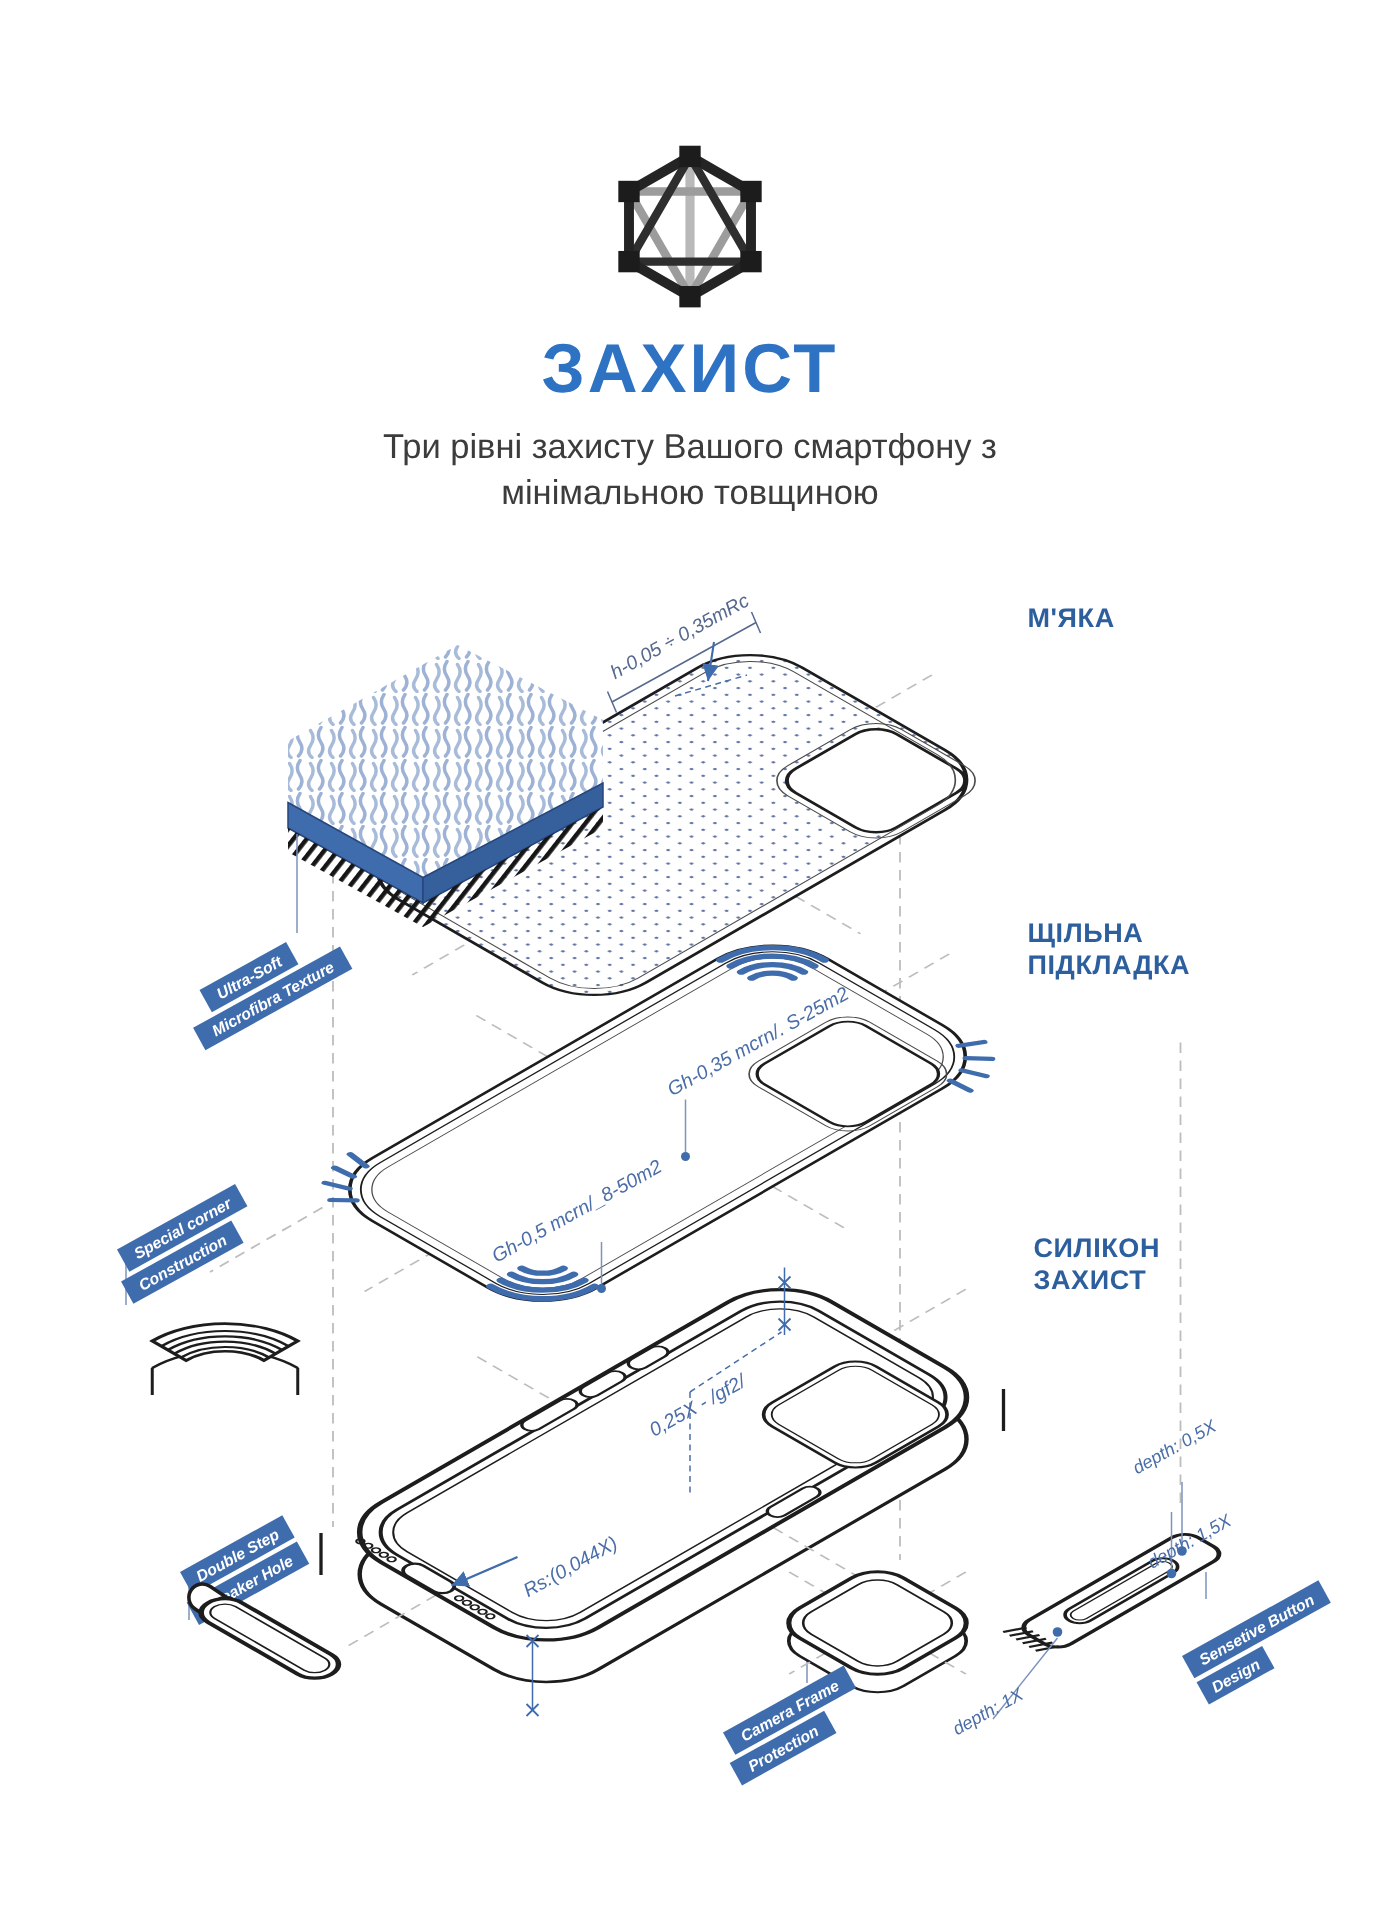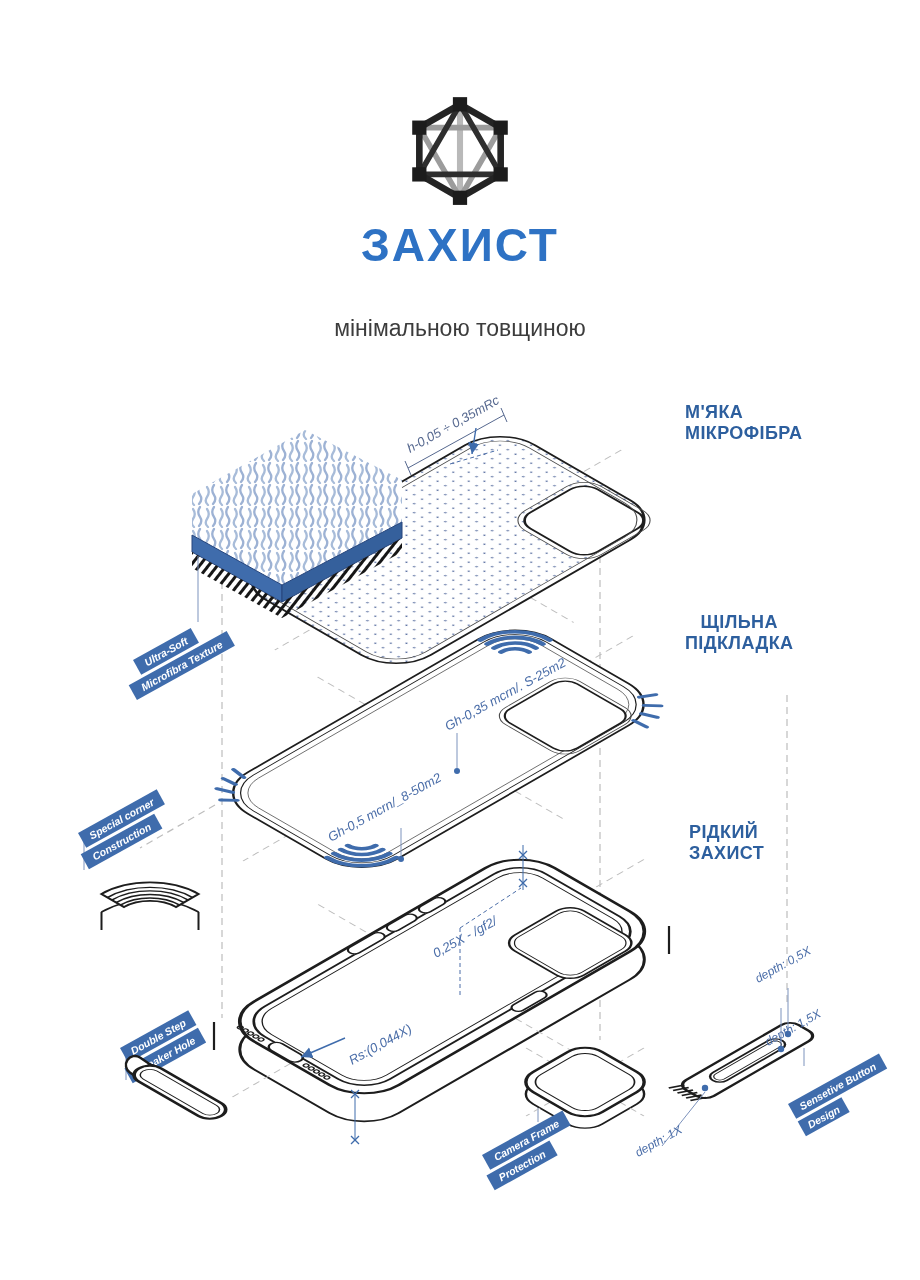--- a/index.html
+++ b/index.html
@@ -6,21 +6,21 @@
   #page{position:relative;width:920px;height:1280px;background:#ffffff;overflow:hidden;
         font-family:"Liberation Sans",sans-serif;}
   
   #header{position:absolute;top:88px;left:0;width:920px;text-align:center;}
   #brand-icon{display:block;margin:0 auto;}
   #title{margin:8px 0 0 0;font-size:46px;font-weight:800;letter-spacing:2px;color:#2e72c4;}
   #subtitle{margin:10px auto 0 auto;width:640px;font-size:23px;line-height:1.35;color:#3c3c3c;font-weight:400;}
   
   .layer-label{position:absolute;font-size:18px;font-weight:800;line-height:1.16;color:#2d5f9e;letter-spacing:0.4px;}
   #label-microfiber{left:685px;top:402px;}
-  #label-lining{left:685px;top:612px;text-align:center;}
+  #label-lining{left:685px;top:612px;}
   #label-silicone{left:689px;top:822px;}
   
   svg#diagram{position:absolute;left:0;top:0;}
   .ink{stroke:#1d1d1d;fill:none;}
   .inkfill{stroke:#1d1d1d;fill:#ffffff;}
   .thin{stroke:#4a4a4a;fill:none;}
   .dash{stroke:#bdbdbd;stroke-width:1.2;stroke-dasharray:7 5;fill:none;}
   .bluedash{stroke:#4a6da8;stroke-width:1;stroke-dasharray:4 3;fill:none;}
   .blueline{stroke:#7d93bd;stroke-width:1;fill:none;}
   .bluestroke{stroke:#3f6cac;fill:none;}
@@ -47,35 +47,34 @@
         <rect x="53" y="9" width="14" height="14"></rect>
         <rect x="93" y="32" width="14" height="14"></rect>
         <rect x="93" y="78" width="14" height="14"></rect>
         <rect x="53" y="101" width="14" height="14"></rect>
         <rect x="13" y="78" width="14" height="14"></rect>
         <rect x="13" y="32" width="14" height="14"></rect>
       </g>
     </svg>
     <h1 id="title">ЗАХИСТ</h1>
     <div id="subtitle">
-      <br>
+      <span>Три рівні захисту Вашого смартфону з</span><br>
       <span>мінімальною товщиною</span>
     </div>
   </div>
 
   <div class="layer-label" id="label-microfiber">
     <span>М'ЯКА</span><br>
-    <span>МІКРОФІБРА</span>
   </div>
   <div class="layer-label" id="label-lining">
     <span>ЩІЛЬНА</span><br>
     <span>ПІДКЛАДКА</span>
   </div>
   <div class="layer-label" id="label-silicone">
-    <span>РІДКИЙ</span><br>
+    <span>СИЛІКОН</span><br>
     <span>ЗАХИСТ</span>
   </div>
 
   <svg id="diagram" width="920" height="1280" viewBox="0 0 920 1280">
     <defs>
       <pattern id="dots" width="9" height="9" patternUnits="userSpaceOnUse">
         <circle cx="2.2" cy="2.2" r="1.05" fill="#5f74a3"></circle>
       </pattern>
       <pattern id="strands" width="14" height="22" patternUnits="userSpaceOnUse">
         <path d="M4 1 q-3.5 5 0 10 q3 4.5 -1 9" stroke="#9db2d4" stroke-width="2.3" fill="none" stroke-linecap="round"></path>

